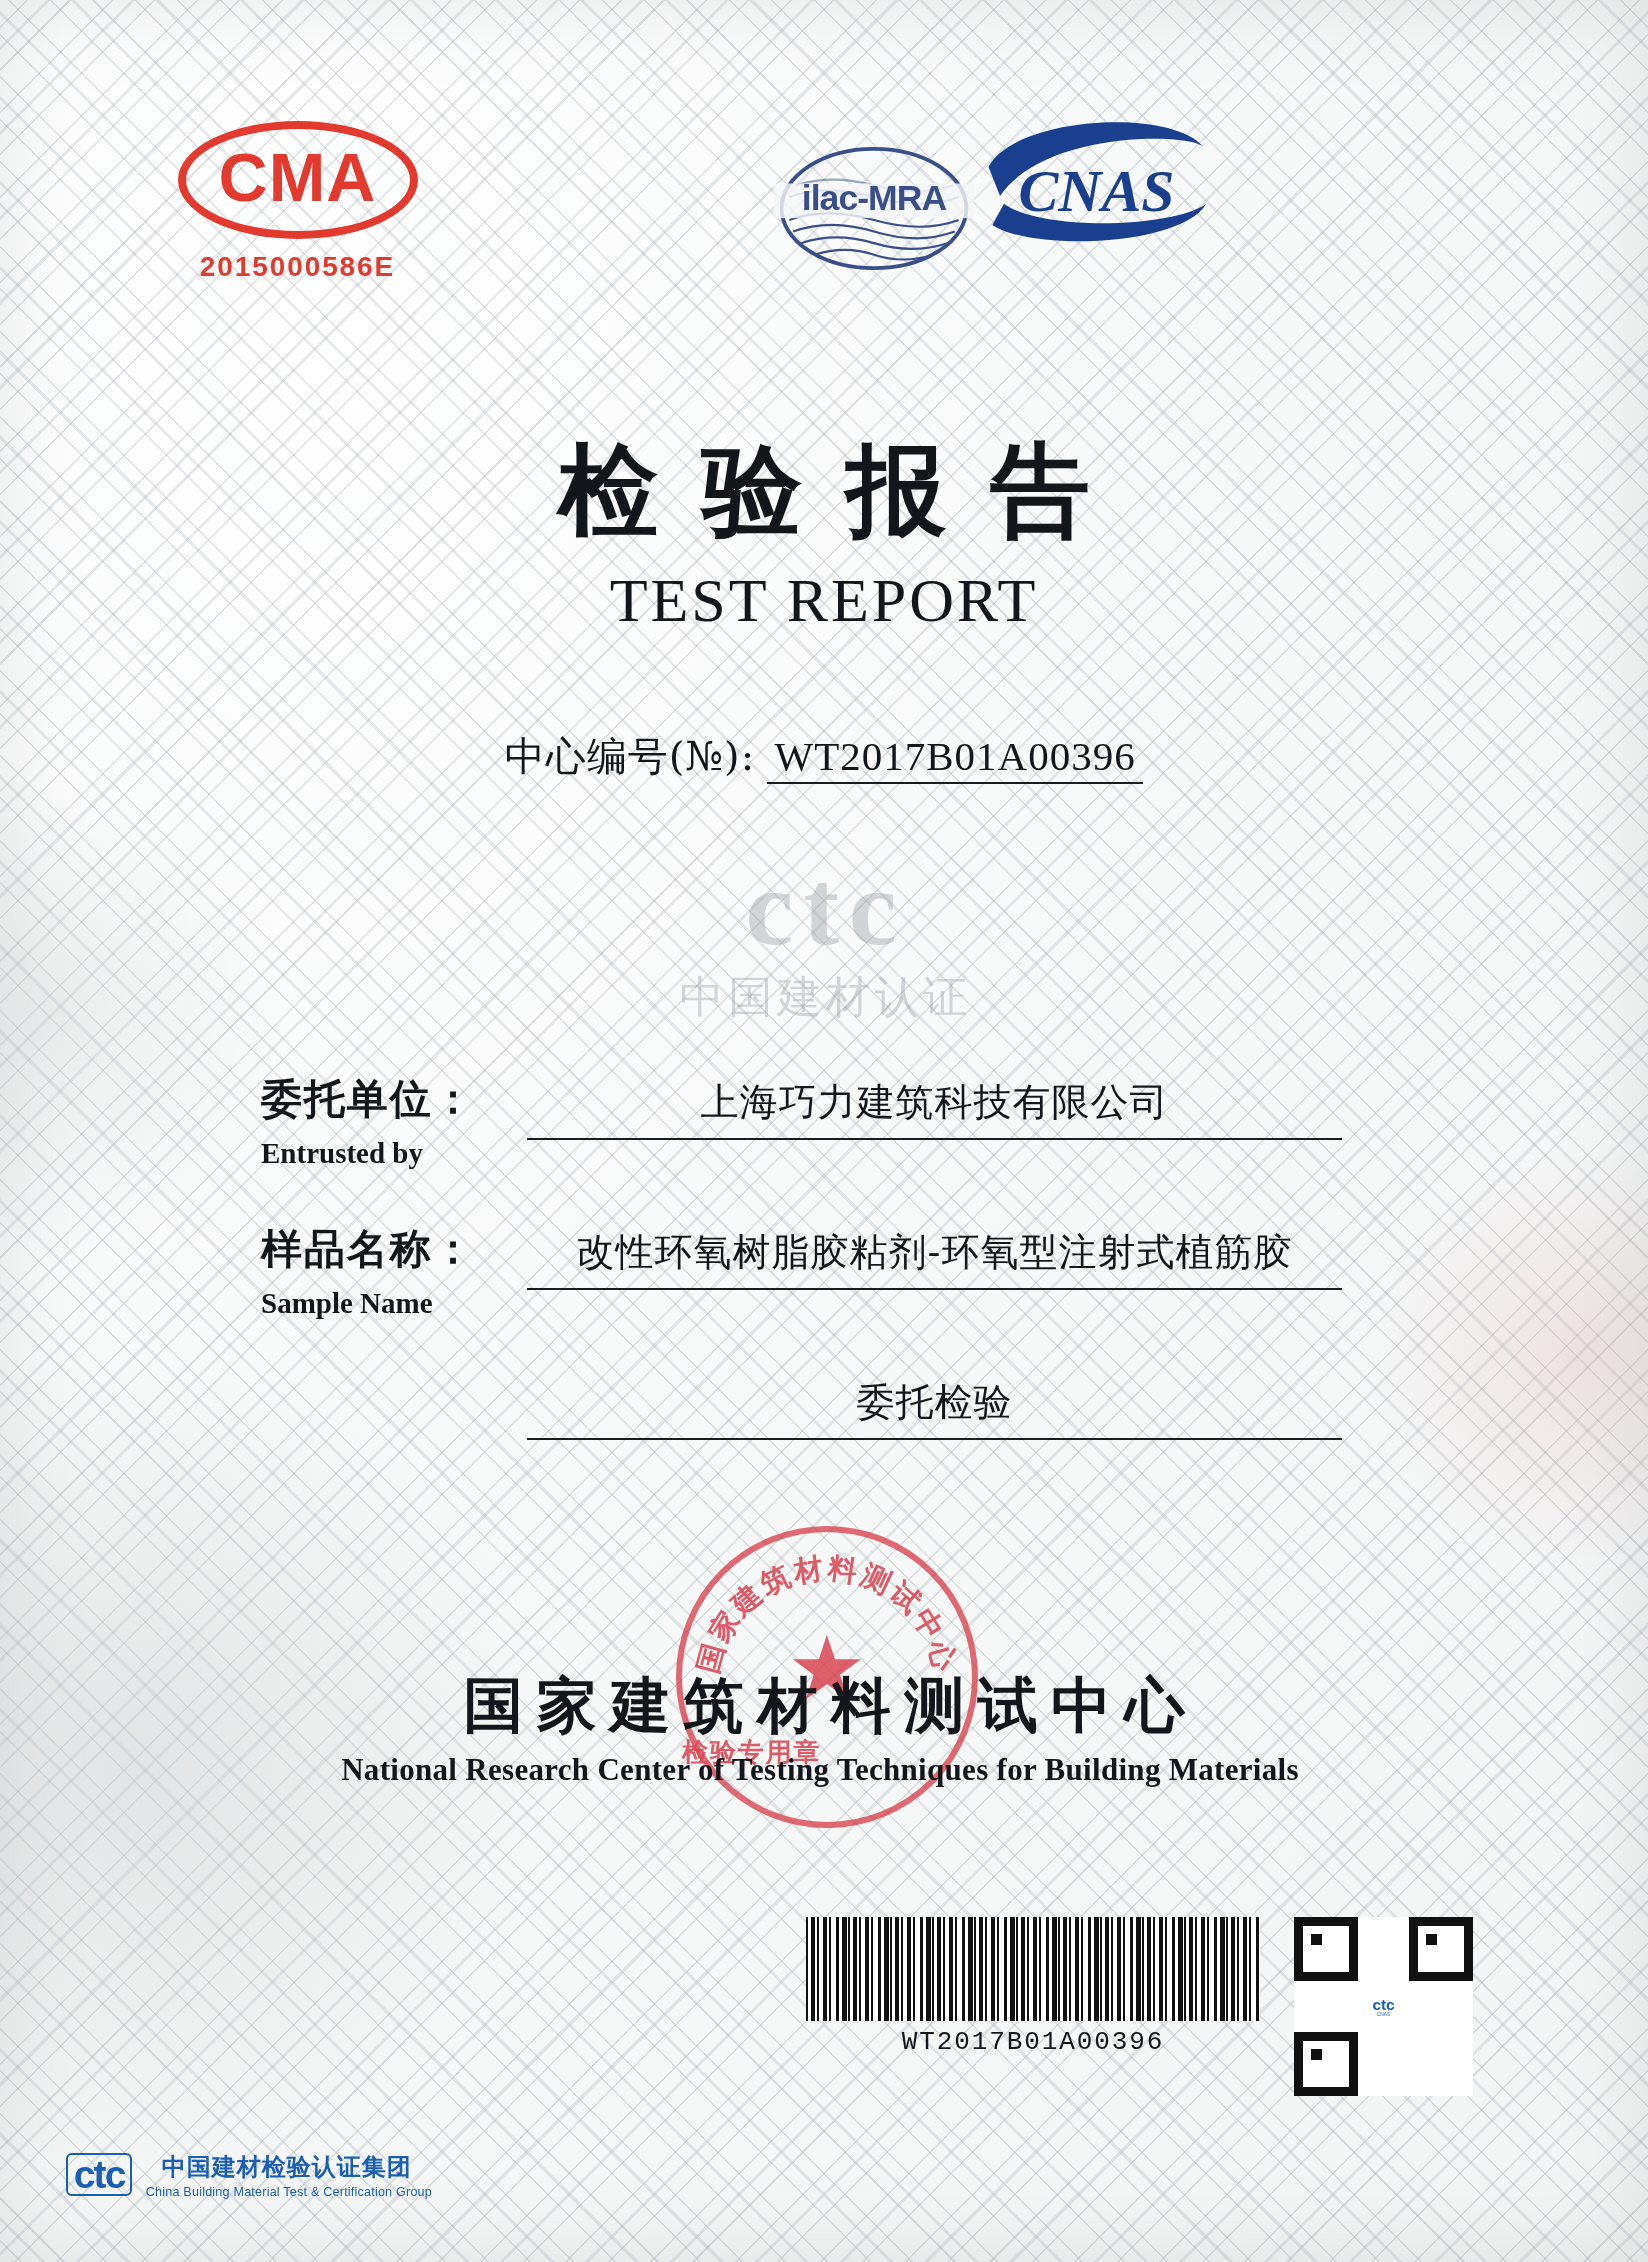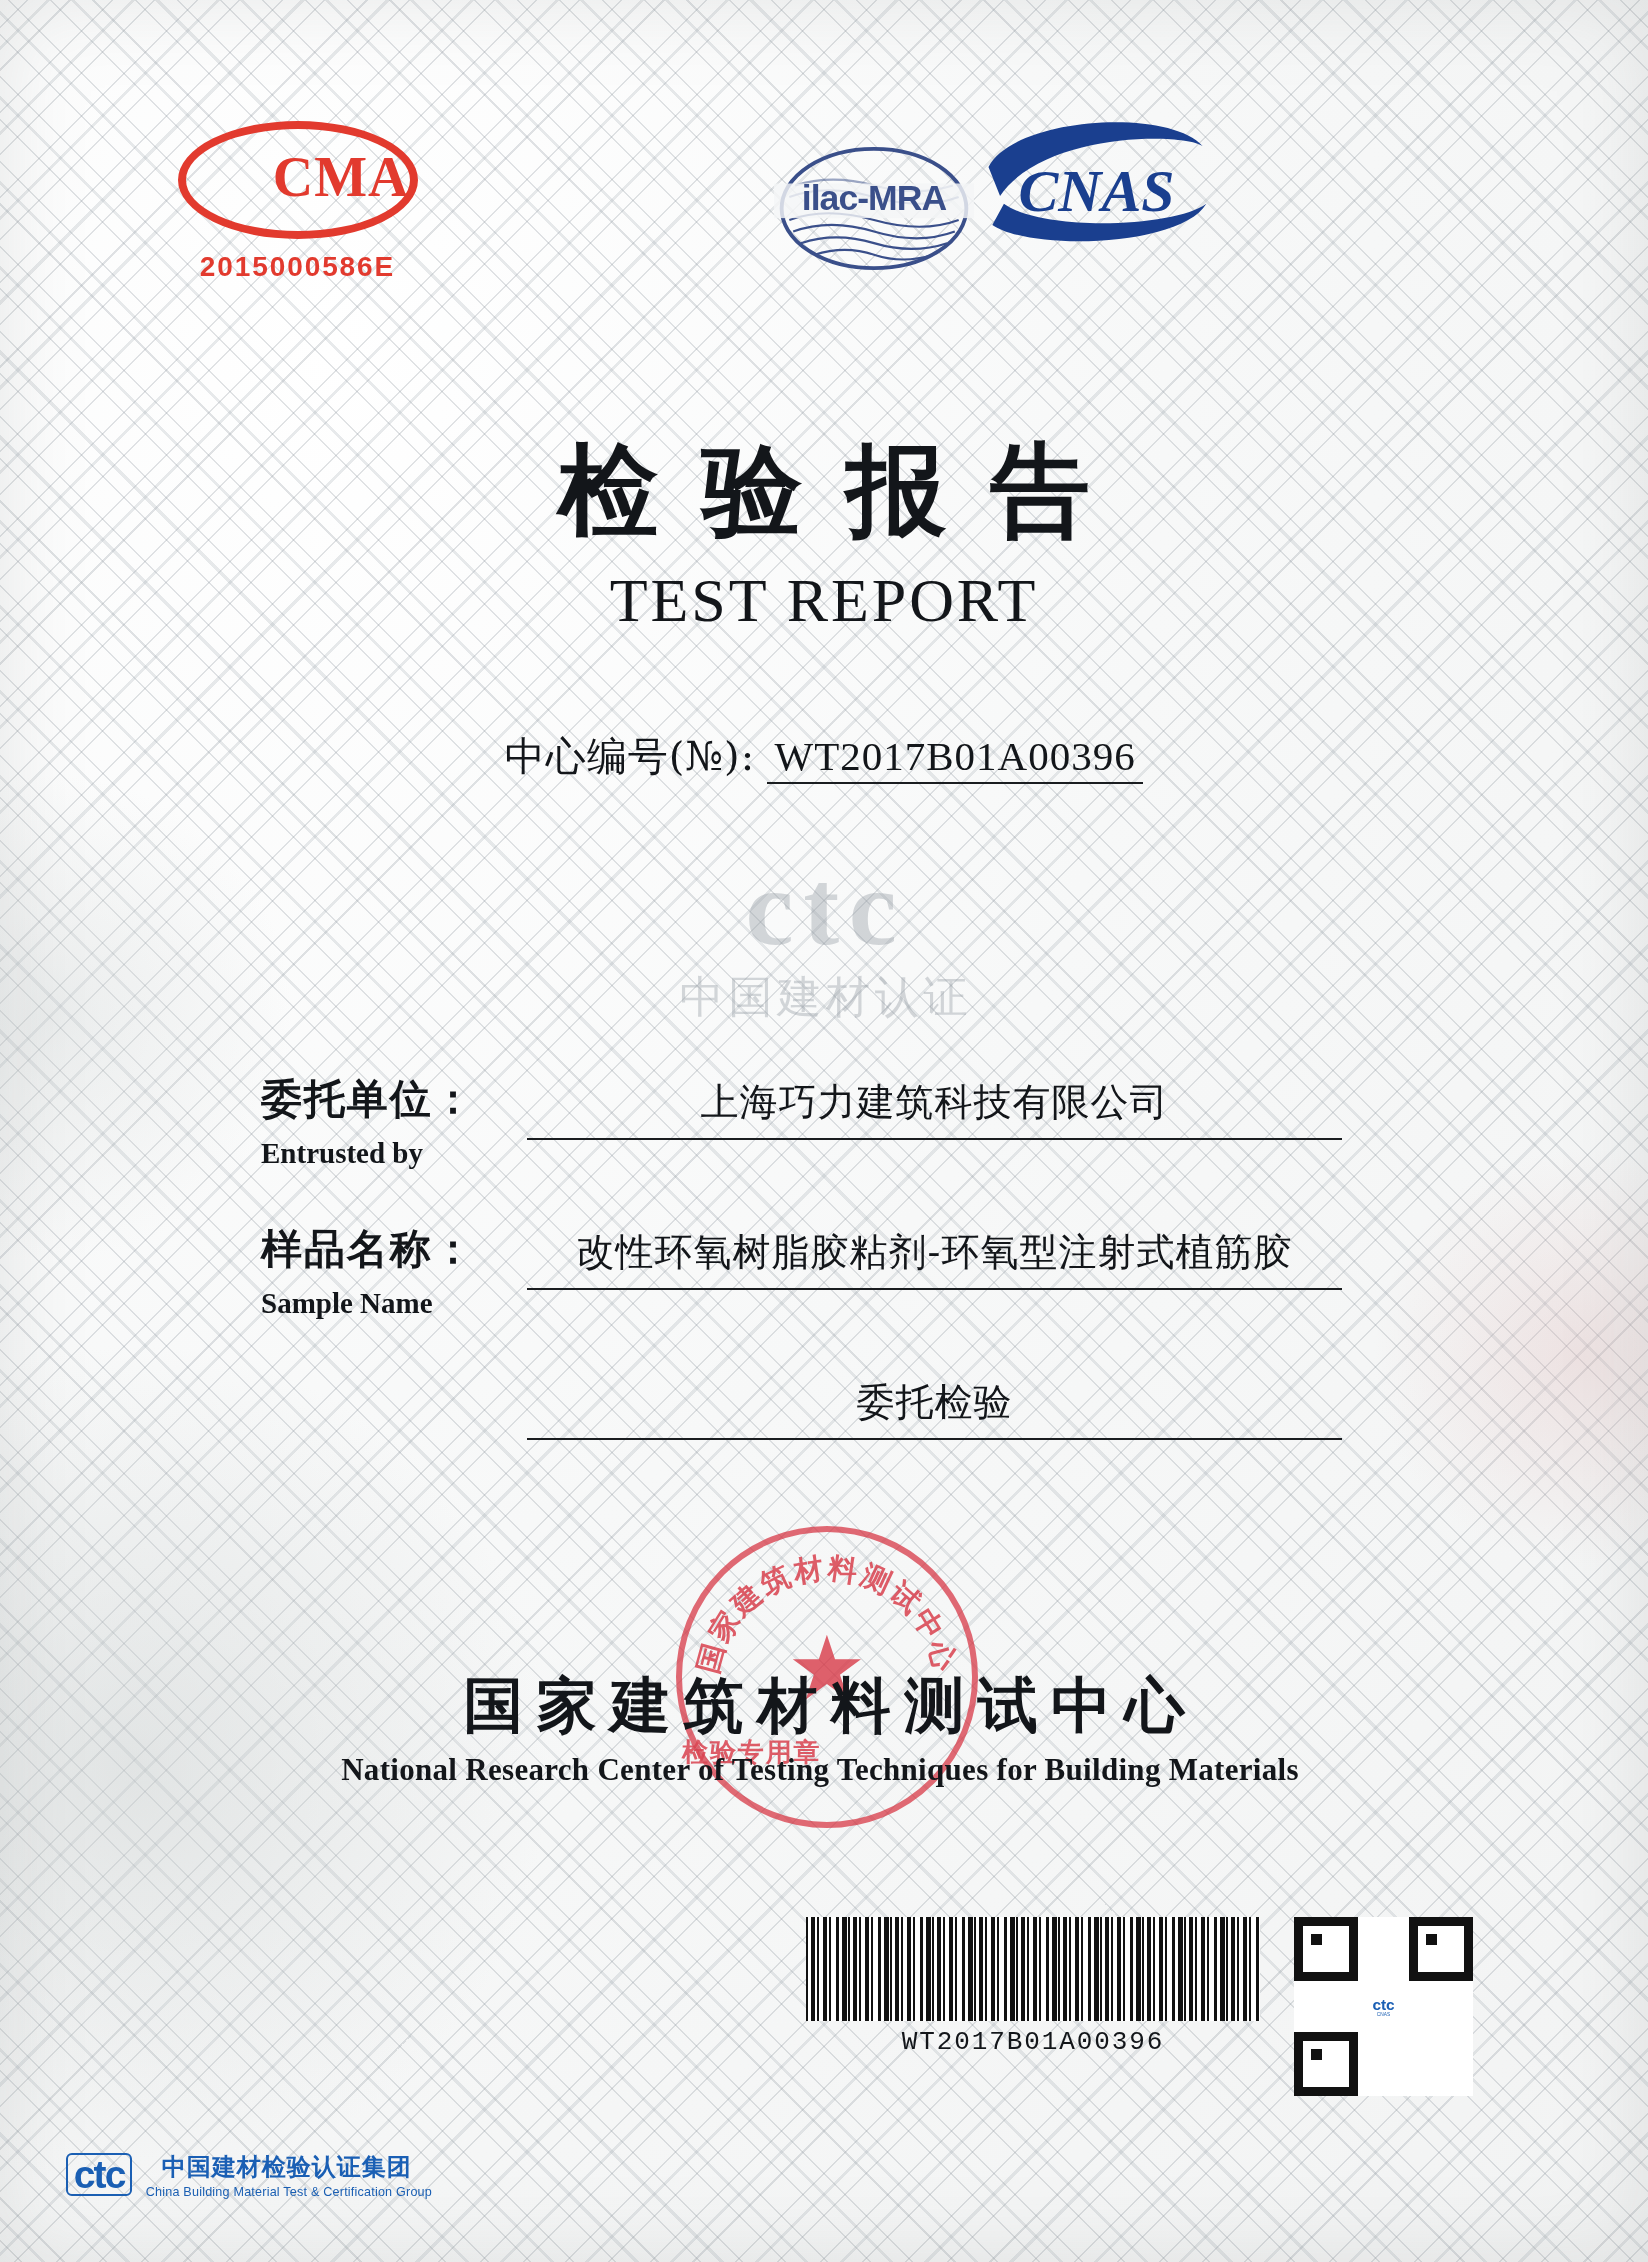--- a/index.html
+++ b/index.html
@@ -93,26 +93,25 @@
     border: 8.7px solid #e23a2e;
     border-radius: 50%;
   }
   .cma-text {
     position: absolute;
     left: 0;
     top: 0;
     width: 224px;
     height: 102px;
     line-height: 97px;
-    font-family: Liberation Serif, serif;
-    font-weight: bold;
-    font-size: 56px;
+    font-family: Liberation Sans, sans-serif;
+    font-weight: bold;
+    font-size: 68px;
     color: #e23a2e;
     letter-spacing: 1px;
-    text-align: right;
   }
   .cma-code {
     margin-top: 11.6px;
     font-family: "Liberation Sans", sans-serif;
     font-weight: bold;
     font-size: 28px;
     color: #e23a2e;
     letter-spacing: 1.9px;
   }
 

